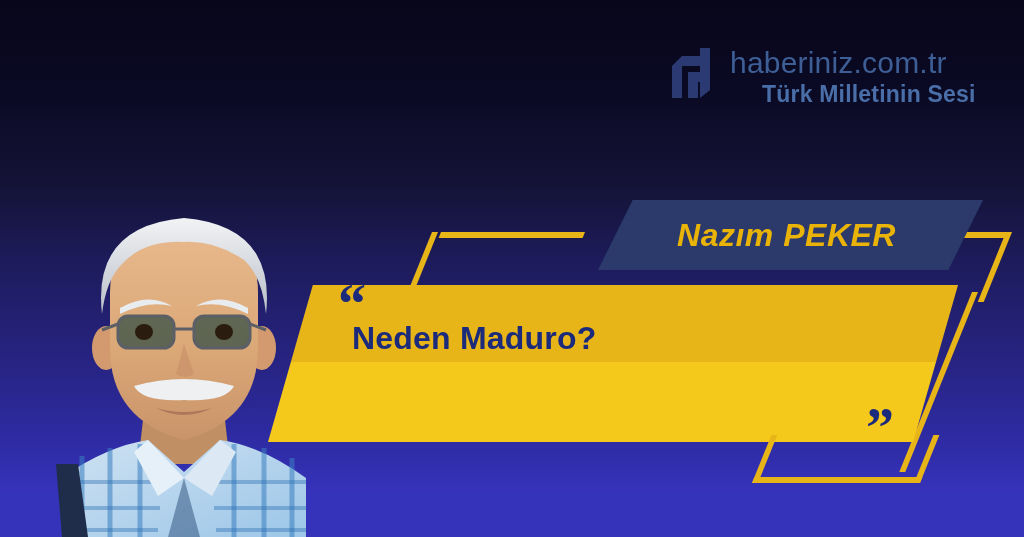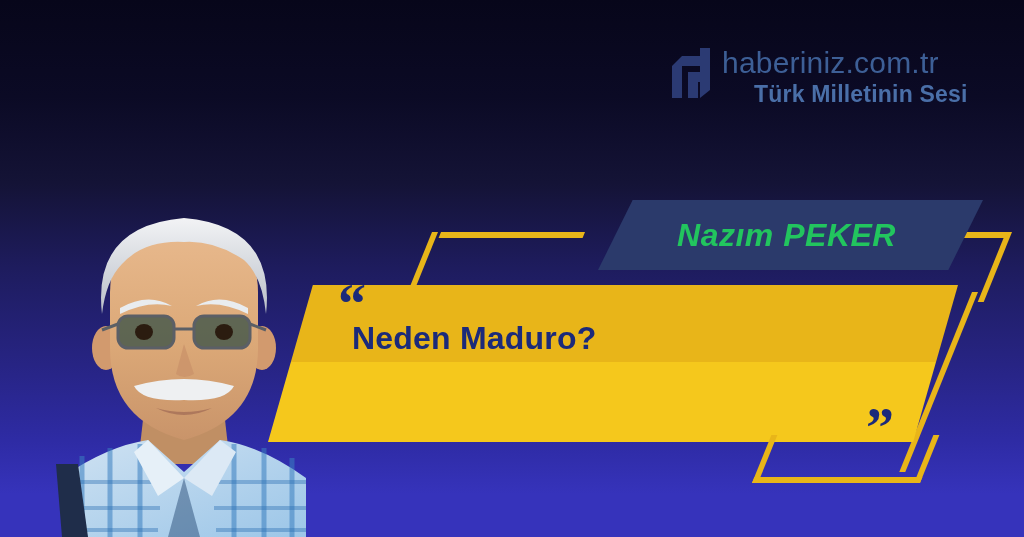--- a/index.html
+++ b/index.html
@@ -44,35 +44,35 @@
     left:-12px;top:-330px;width:30px;height:700px;
     background:linear-gradient(180deg,#8fe8dc 0%,#46c2e2 60%,#2aa4e2 100%);
     transform:rotate(45deg);
   }
   
   .wedge{position:absolute;transform-origin:top left;background:#0a0823;}
   .w2{left:96px;top:-330px;width:24px;height:470px;transform:rotate(45deg);}
   .w3{left:186px;top:-330px;width:26px;height:500px;transform:rotate(45deg);}
 
   
-  #logo{position:absolute;left:668px;top:48px;display:flex;align-items:center;gap:8px;}
+  #logo{position:absolute;left:668px;top:48px;display:flex;align-items:center;gap:16px;}
   #logo-mark{width:46px;height:58px;flex:0 0 auto;}
   #logo-text{display:flex;flex-direction:column;line-height:1;}
   #logo-title{font-size:30px;color:#3d5f96;letter-spacing:.2px;}
   #logo-tagline{font-size:23px;color:#4a6fa8;font-weight:bold;margin-top:5px;letter-spacing:.2px;margin-left:32px;}
 
   
   #author-banner{
     position:absolute;left:598px;top:200px;width:385px;height:70px;
     background:#2b3a6b;
     clip-path:polygon(9% 0%, 100% 0%, 91% 100%, 0% 100%);
     display:flex;align-items:center;justify-content:center;
   }
   #author-name{
-    font-size:32px;font-weight:bold;font-style:italic;color:#22c55e;
+    font-size:32px;font-weight:bold;font-style:italic;color:#eab308;
     letter-spacing:.5px;transform:translateX(-4px);
   }
 
   
   .bracket{position:absolute;}
   
   #bracket-tl{left:432px;top:232px;width:152px;height:62px;}
   #bracket-tl .h{position:absolute;left:9px;top:0;width:144px;height:6px;background:#e8b519;
                  transform:skewX(-22deg);transform-origin:left top;}
   #bracket-tl .v{position:absolute;left:0px;top:0px;width:6px;height:62px;background:#e8b519;

